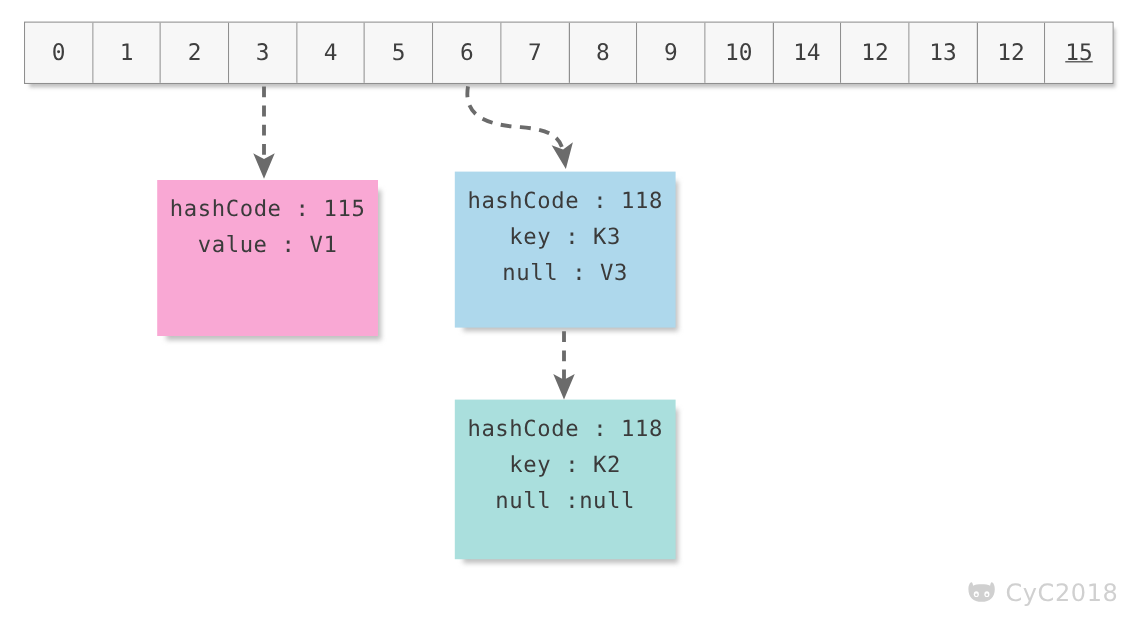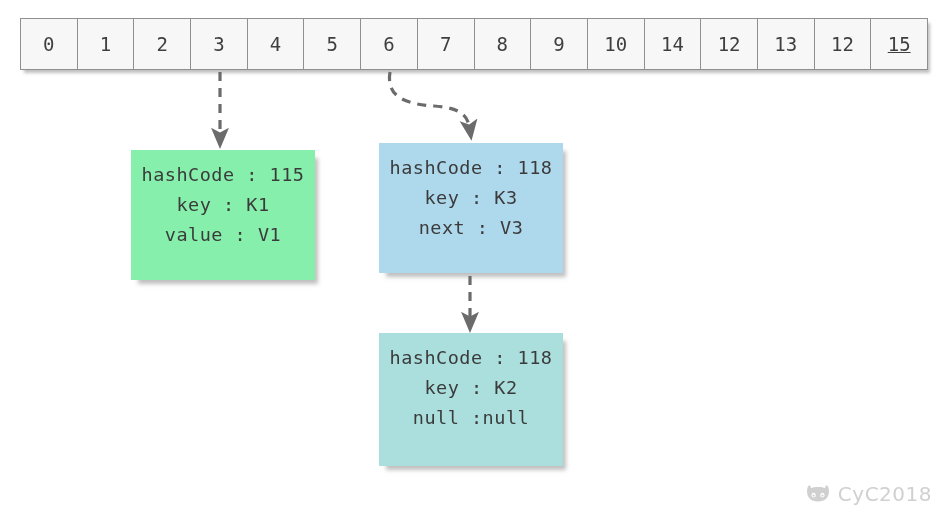--- a/index.html
+++ b/index.html
@@ -51,21 +51,21 @@
     line-height: 30px;
     color: #3b3b3b;
     letter-spacing: 0.5px;
     box-shadow: 5px 6px 4px -2px rgba(150,150,150,0.6);
   }
   .node-line { white-space: pre; display: block; }
 
   #node-k1 {
     left: 131px;  top: 150px;
     width: 184px; height: 130px;
-    background: #86efac;
+    background: #f9a8d4;
   }
   #node-k3 {
     left: 379px;  top: 143px;
     width: 184px; height: 130px;
     background: #aed8ec;
   }
   #node-k2 {
     left: 379px;  top: 333px;
     width: 184px; height: 133px;
     background: #aadfdd;
@@ -113,28 +113,27 @@
   <div class="bucket-cell">10</div>
   <div class="bucket-cell">14</div>
   <div class="bucket-cell">12</div>
   <div class="bucket-cell">13</div>
   <div class="bucket-cell">12</div>
   <div class="bucket-cell">15</div>
 </div>
 
 <div class="node-box" id="node-k1">
   <span class="node-line">hashCode : 115</span>
-  <span class="node-line">key : K1</span>
   <span class="node-line">value : V1</span>
 </div>
 
 <div class="node-box" id="node-k3">
   <span class="node-line">hashCode : 118</span>
   <span class="node-line">key : K3</span>
-  <span class="node-line">next : V3</span>
+  <span class="node-line">null : V3</span>
 </div>
 
 <div class="node-box" id="node-k2">
   <span class="node-line">hashCode : 118</span>
   <span class="node-line">key : K2</span>
   <span class="node-line">null :null</span>
 </div>
 
 <svg id="arrow-layer" viewBox="0 0 948 516" xmlns="http://www.w3.org/2000/svg">
   <defs>

